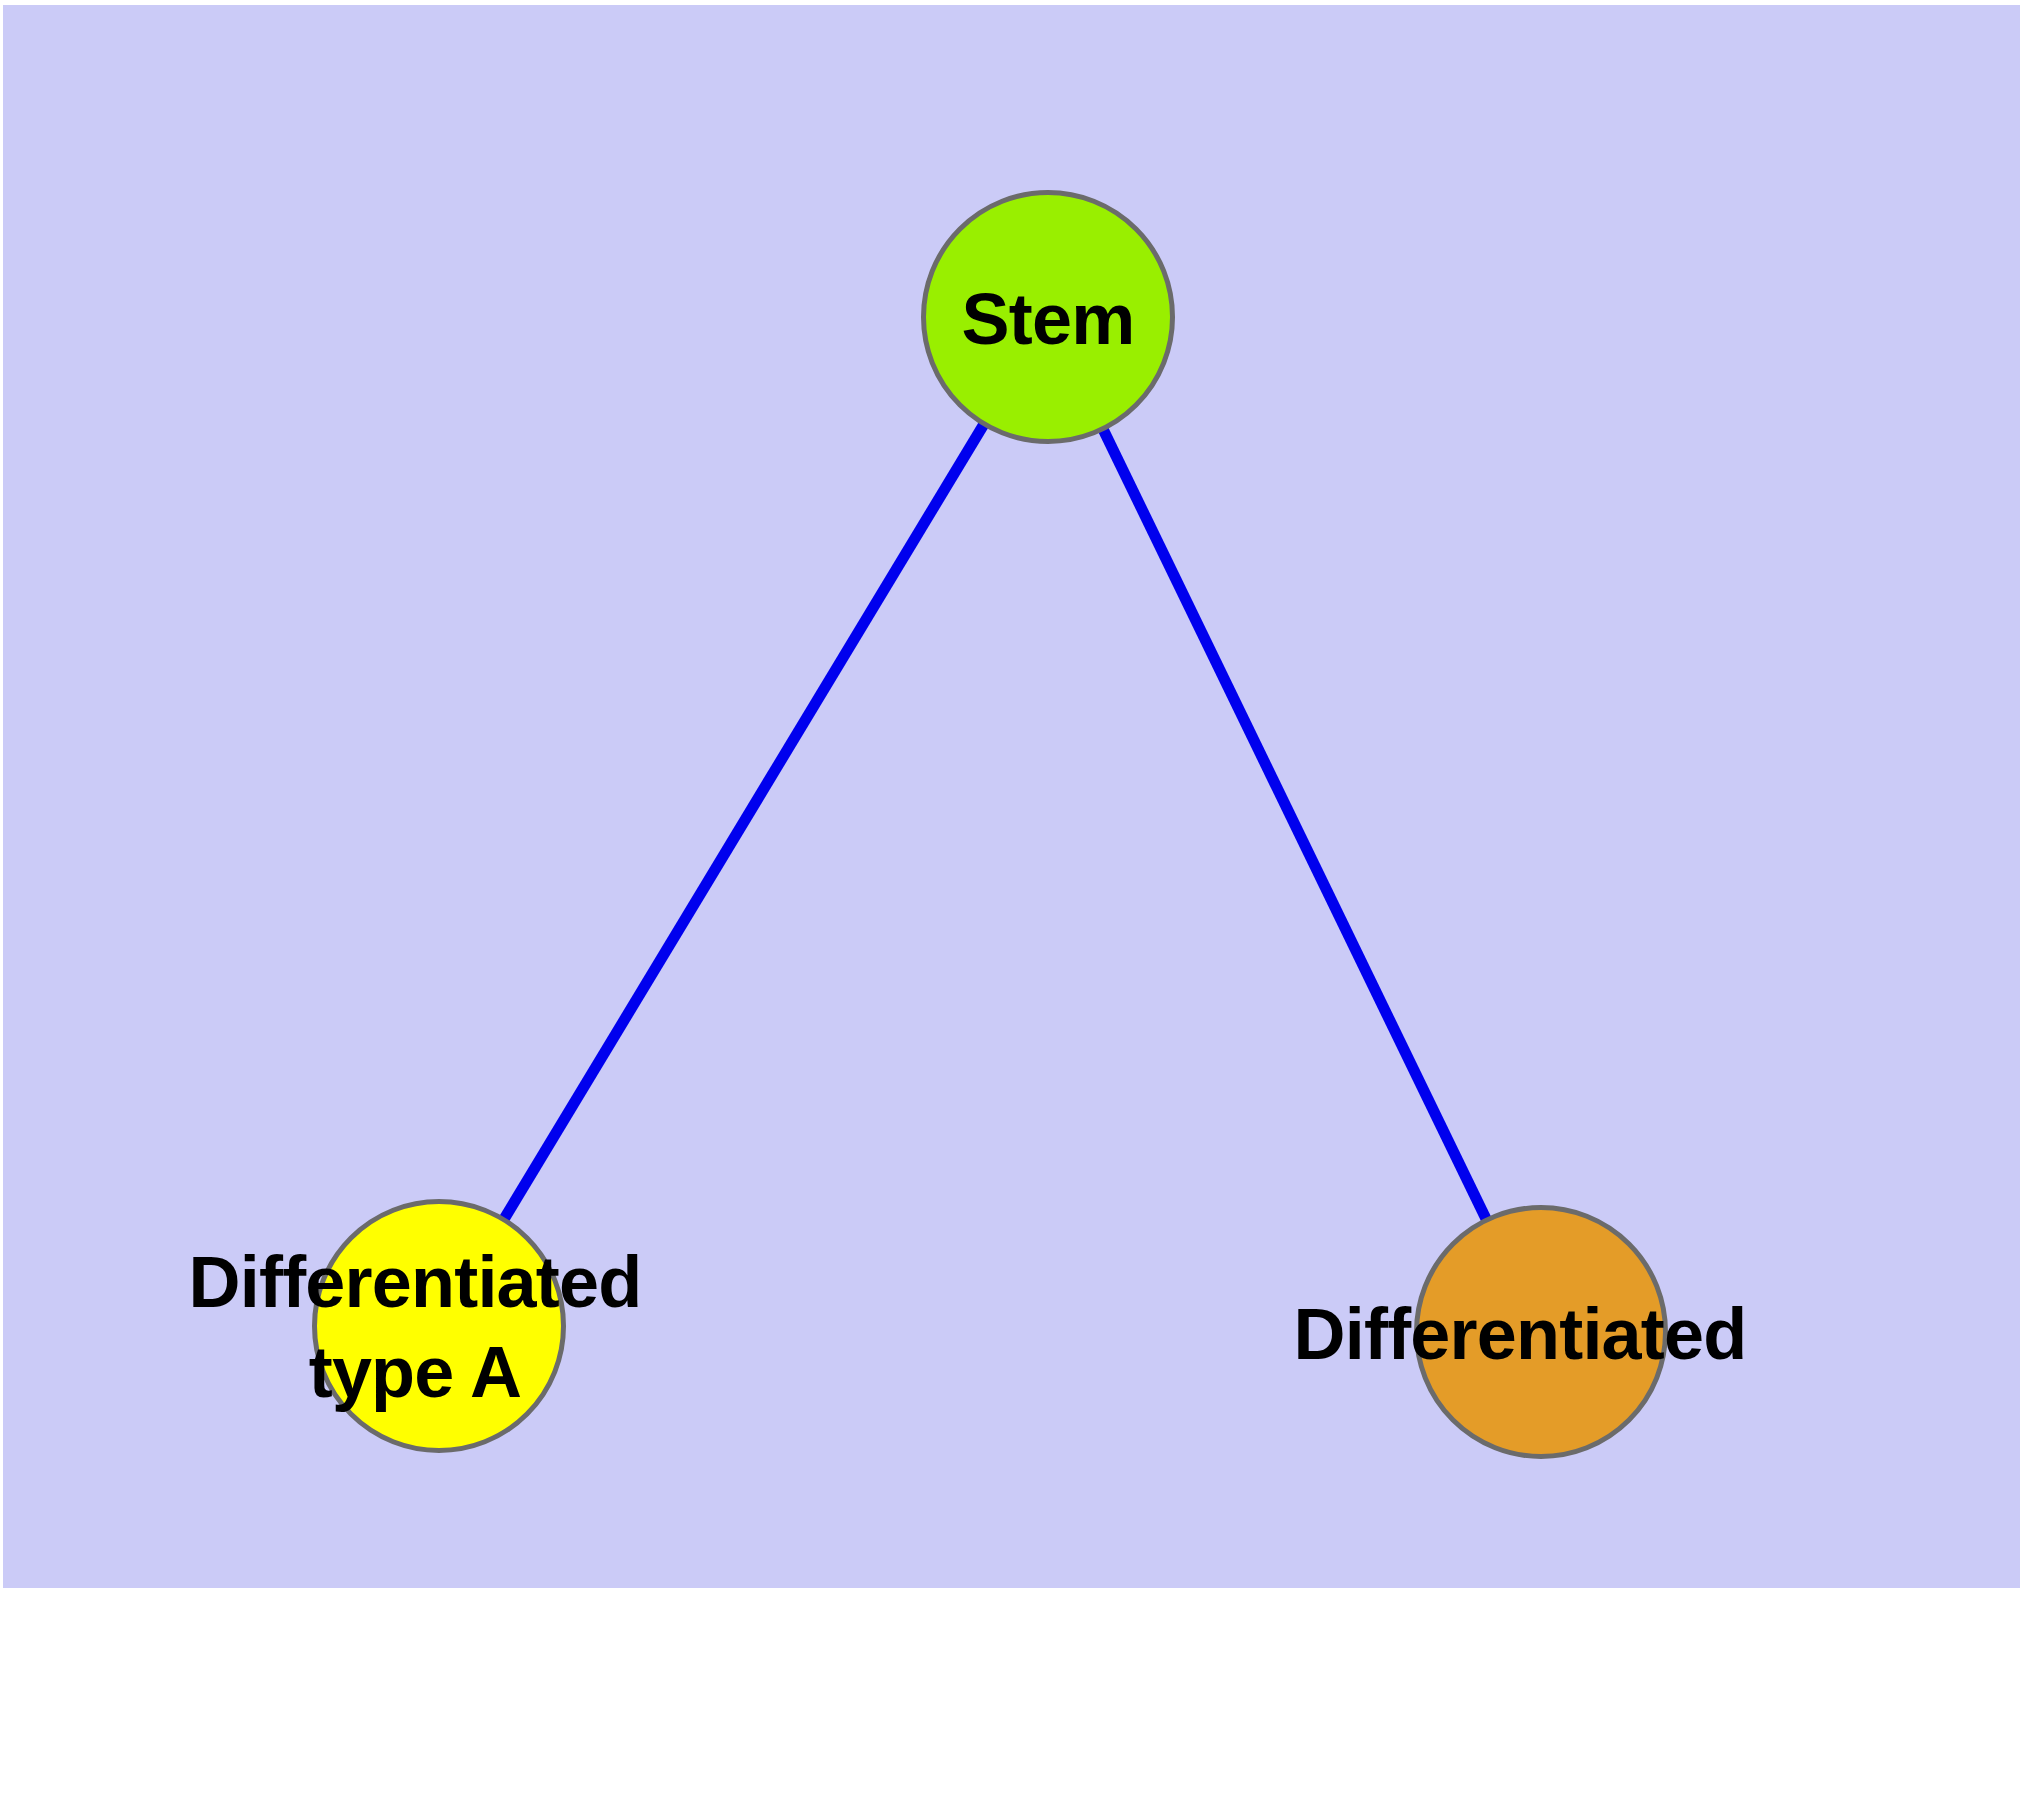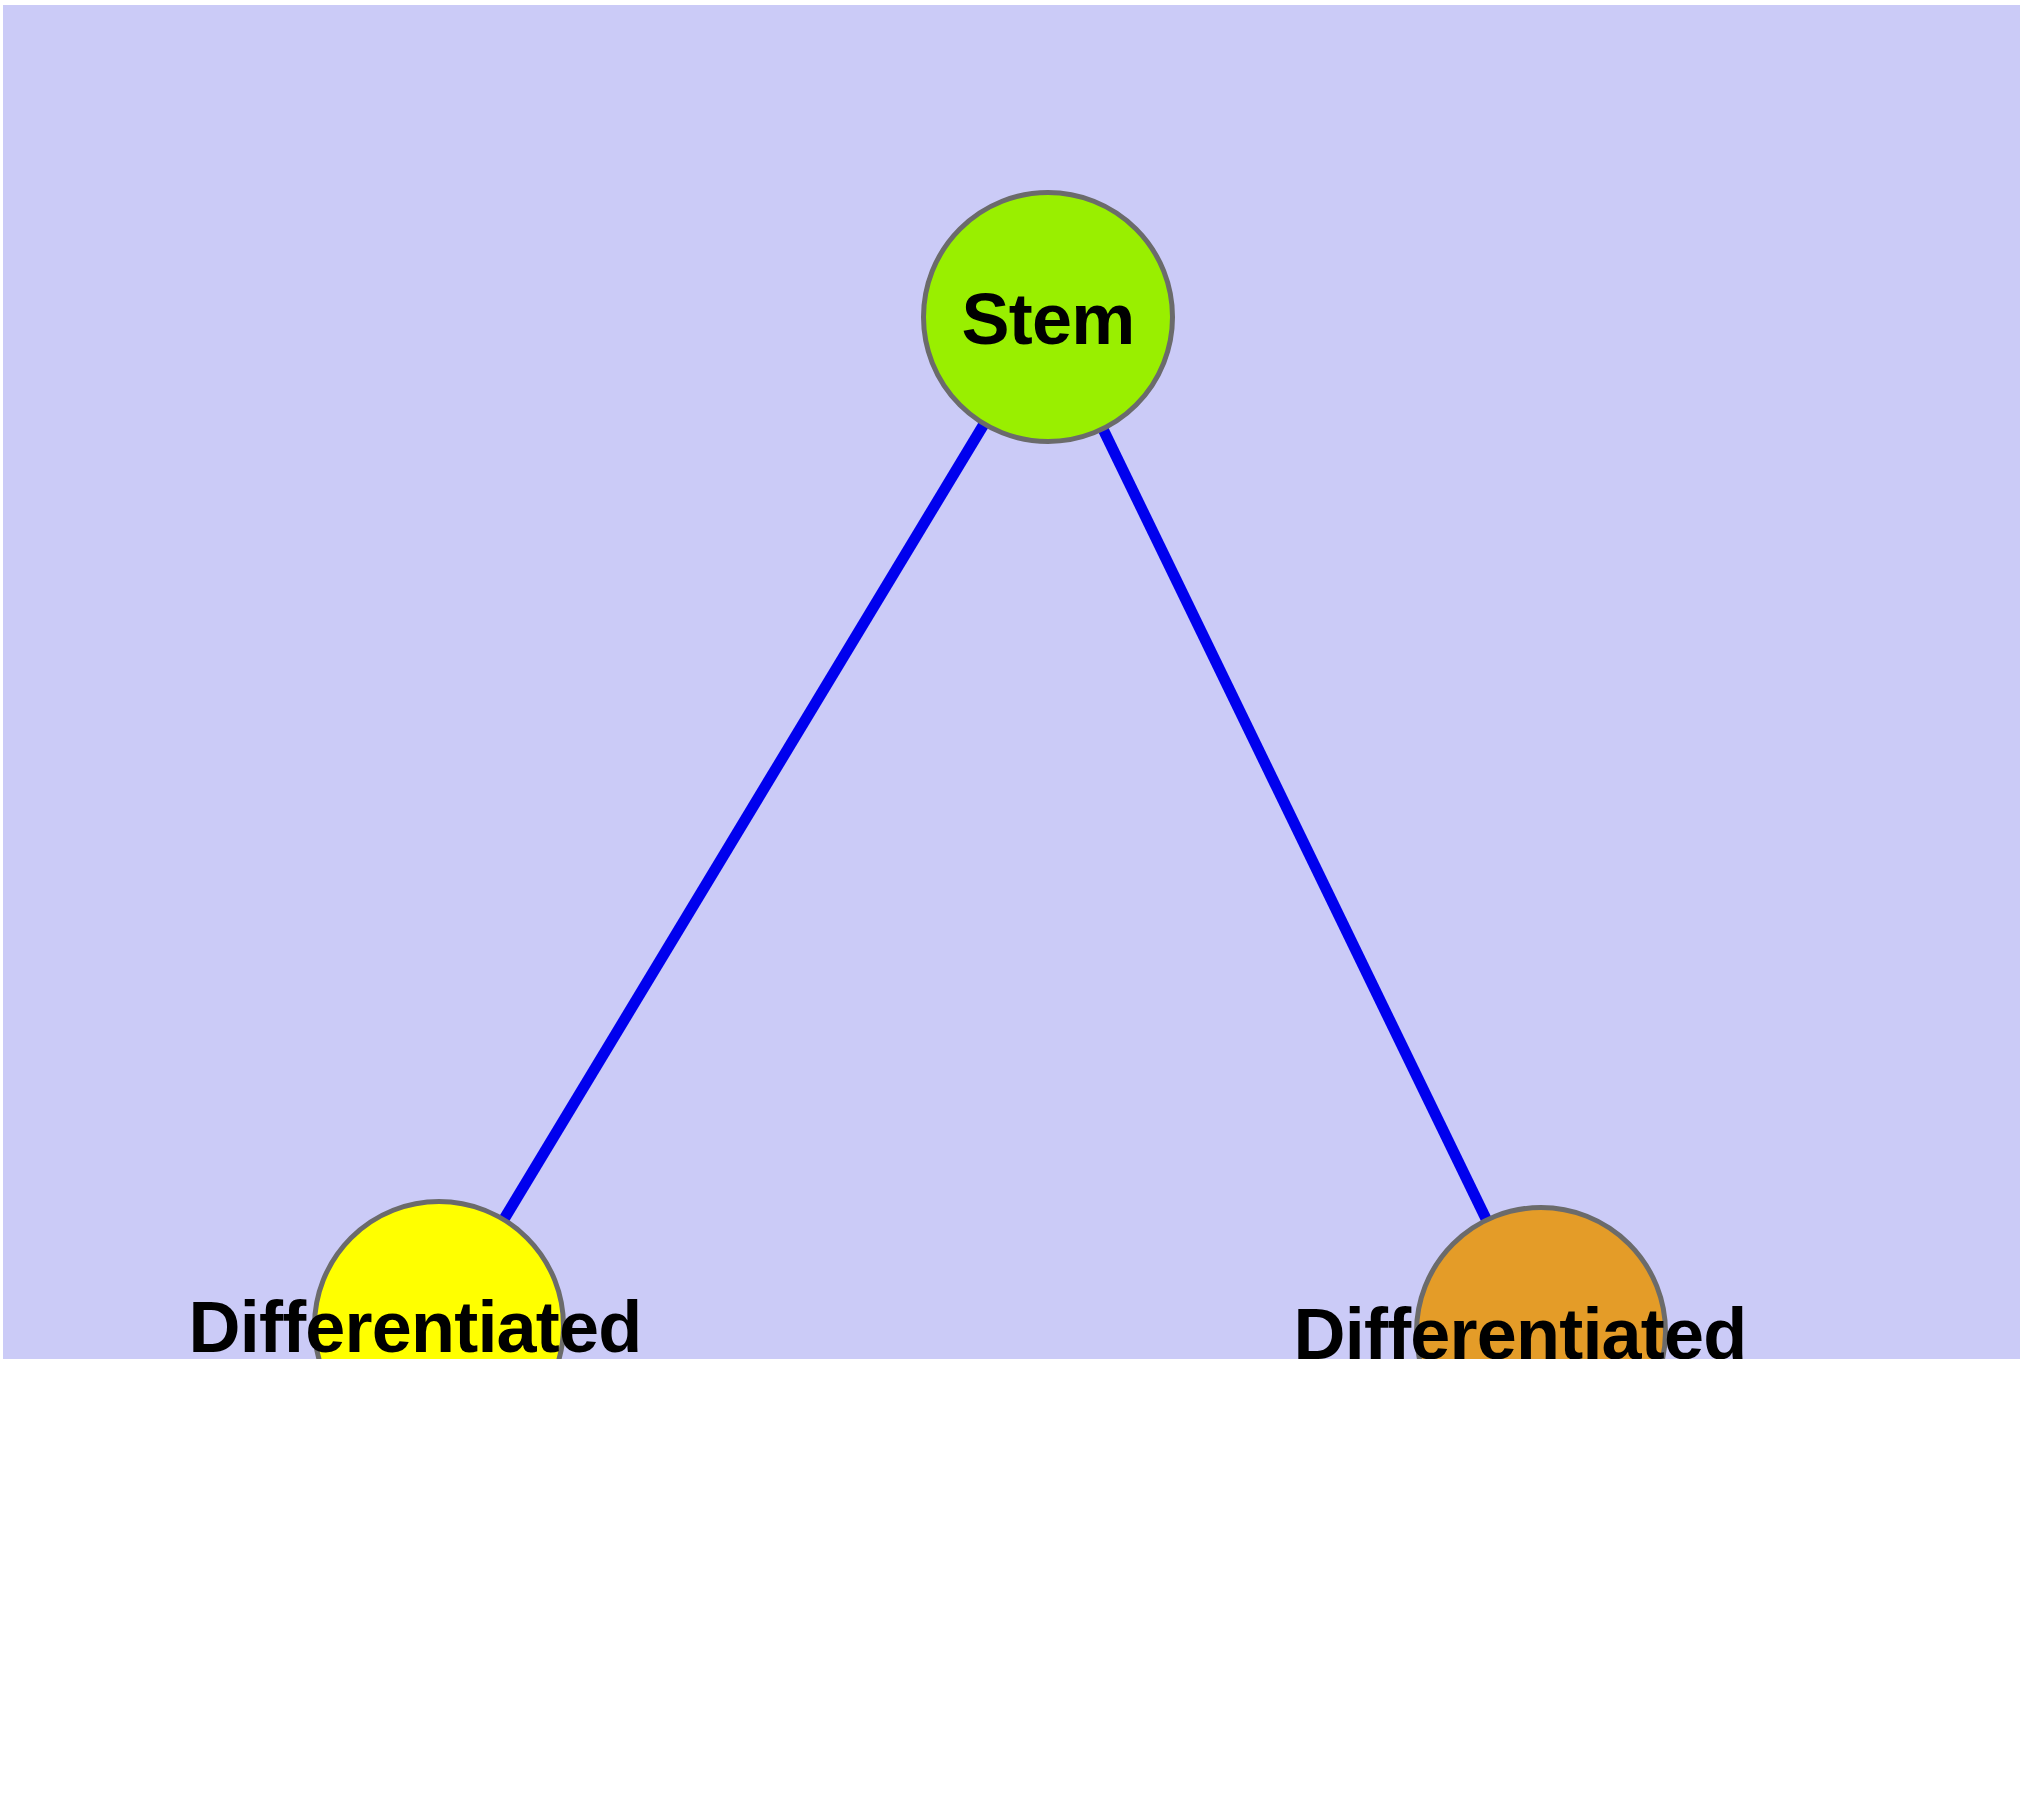--- a/index.html
+++ b/index.html
@@ -3,21 +3,21 @@
 <meta charset="utf-8">
 <style>
   html, body {
     margin: 0;
     padding: 0;
     background: #FFFFFF;
   }
   .canvas {
     position: relative;
     width: 2021px;
-    height: 1359px;
+    height: 1588px;
     overflow: hidden;
     font-family: "Liberation Sans", "DejaVu Sans", sans-serif;
   }
   .plot {
     position: absolute;
     right: 0;
     bottom: 0;
     
   }
   .edges {
@@ -62,20 +62,21 @@
   <div class="node" style="left: 1048px; top: 317px; width: 254px; height: 254px; background: rgb(153, 239, 0); border: 5.1px solid rgb(107, 107, 107);"></div>
   <div class="node" style="left: 439px; top: 1326px; width: 254px; height: 254px; background: rgb(255, 255, 0); border: 5.1px solid rgb(107, 107, 107);"></div>
   <div class="node" style="left: 1541px; top: 1332px; width: 254px; height: 254px; background: rgb(228, 156, 40); border: 5.1px solid rgb(107, 107, 107);"></div>
 
   <div class="node-label" style="left: 1048px; top: 319px; color: rgb(0, 0, 0);">
     <span>Stem</span>
   </div>
 
   <div class="node-label" style="left: 415px; top: 1327px; color: rgb(0, 0, 0);">
     <span>Differentiated</span>
+    <span>type A</span>
   </div>
 
   <div class="node-label" style="left: 1520px; top: 1334px; color: rgb(0, 0, 0);">
     <span>Differentiated</span>
   </div>
 
 </div>
 
 
 </body></html>

